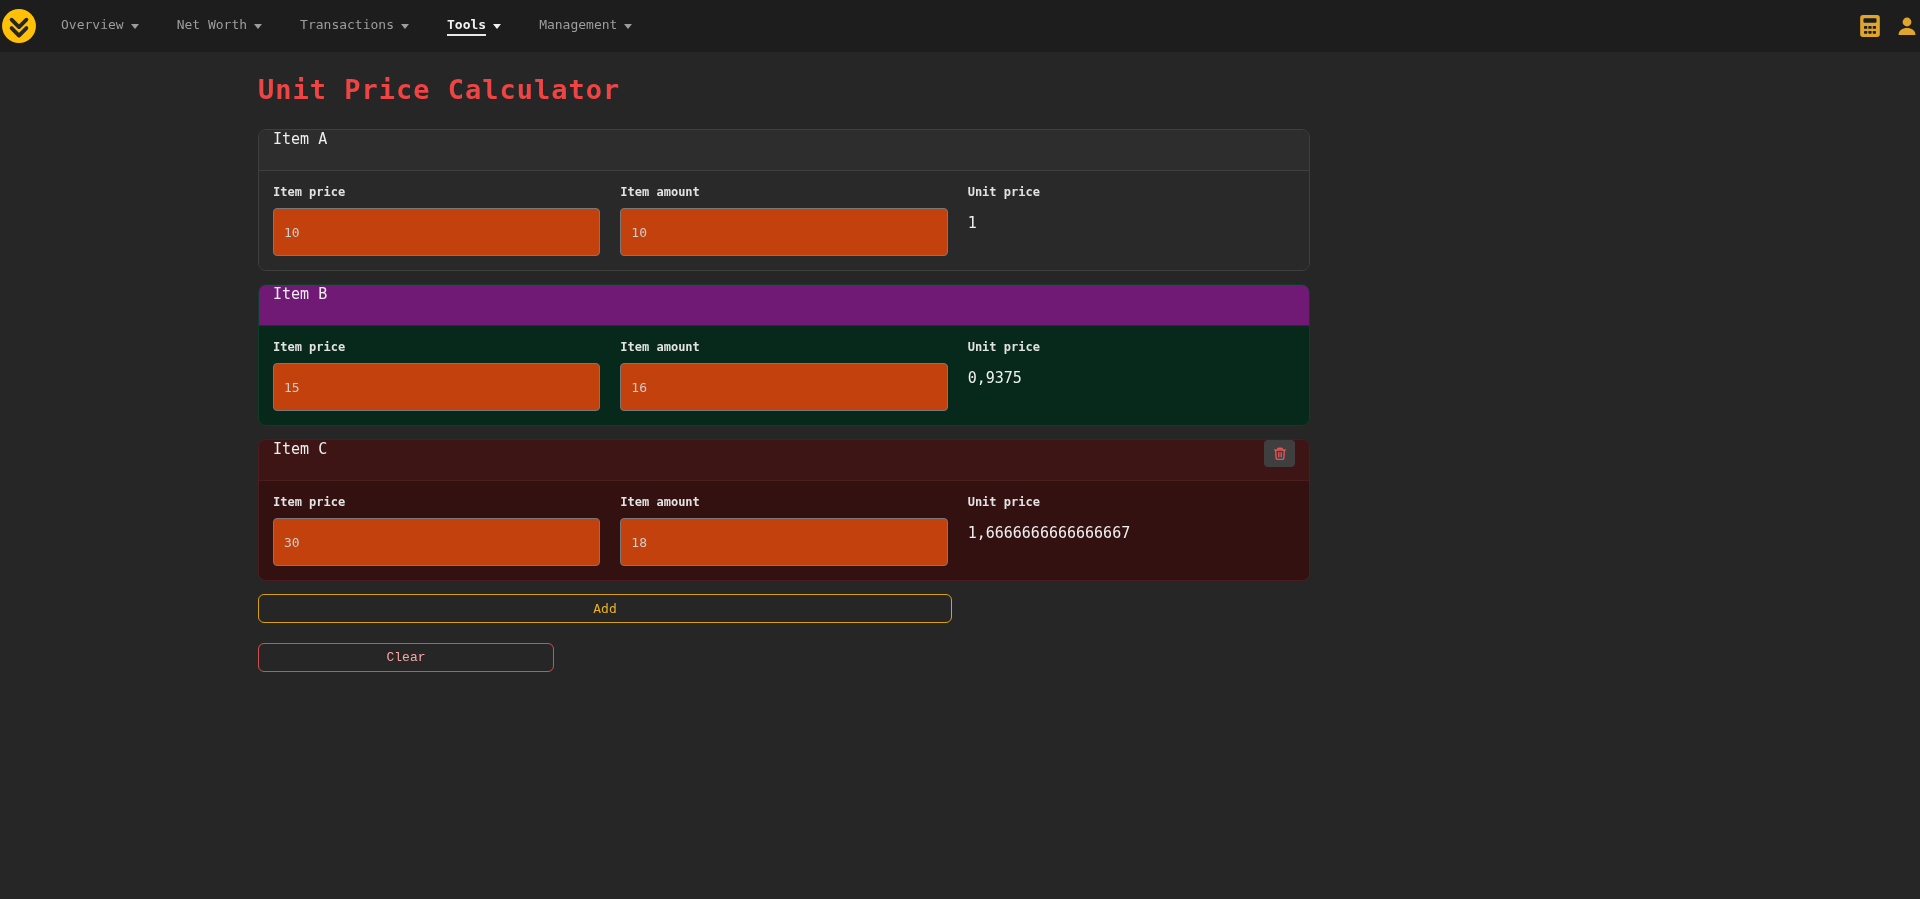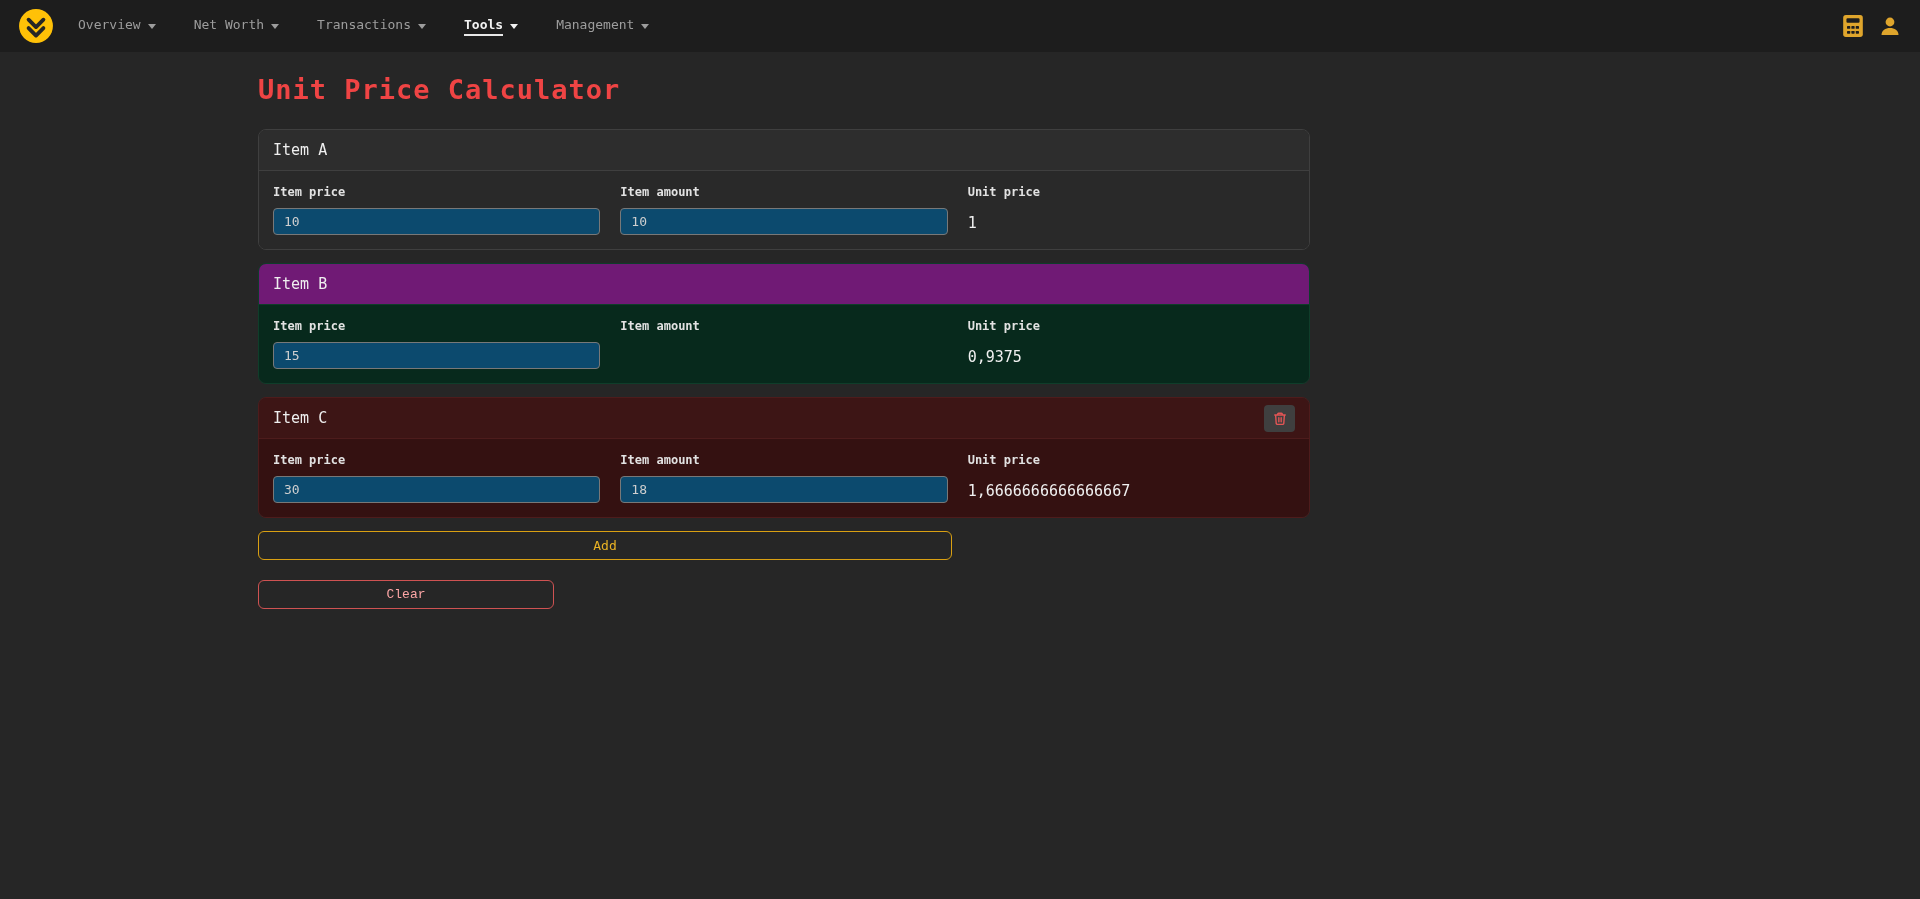--- a/index.html
+++ b/index.html
@@ -10,21 +10,21 @@
     color: #e0e0e0;
     overflow: hidden;
   }
 
   
   .navbar {
     height: 52px;
     background: #1d1d1d;
     display: flex;
     align-items: center;
-    padding: 0 18px;
+    padding: 0 1px;
   }
   .logo {
     width: 36px; height: 36px;
     margin-right: 24px;
     cursor: pointer;
     display: flex; align-items: center; justify-content: center;
   }
   .nav-items { display: flex; align-items: center; gap: 38px; }
   .nav-item {
     display: flex; align-items: center; gap: 7px;
@@ -75,21 +75,20 @@
   .card.green .card-header { background: #701a75; border-bottom: 1px solid #0f3d2a; }
   .card.green .card-body  { background: #07291c; }
 
   .card.red { border-color: #4d1c1c; }
   .card.red .card-header { background: #3d1515; border-bottom: 1px solid #4d1c1c; gap: 48px; }
   .card.red .card-body  { background: #341111; }
 
   .card-header {
     height: 41px;
     display: flex;
-    align-items: center;
     justify-content: space-between;
     padding: 0 14px;
   }
   .card-title { font-size: 15px; color: #efefef; }
 
   .delete-btn {
     width: 31px; height: 27px;
     background: #3f3f3f;
     border: none;
     border-radius: 4px;
@@ -103,22 +102,22 @@
     padding: 14px;
   }
   .field { width: 328px; display: flex; flex-direction: column; }
   .field label {
     font-size: 12px;
     font-weight: bold;
     color: #e2e2e2;
     margin-bottom: 9px;
   }
   .field input {
-    height: 27px;
-    background: #0c4a6e;
+    height: 48px;
+    background: #c2410c;
     border: 1px solid #787878;
     border-radius: 4px;
     color: #cfcfcf;
     font-family: "DejaVu Sans Mono", monospace;
     font-size: 13px;
     padding: 0 10px;
     outline: none;
   }
   .unit-value { font-size: 15px; color: #f0f0f0; margin-top: 6px; }
 
@@ -228,20 +227,21 @@
     <header class="card-header">
       <span class="card-title">Item B</span>
     </header>
     <div class="card-body">
       <div class="field">
         <label>Item price</label>
         <input type="text" value="15" style="">
       </div>
       <div class="field">
         <label>Item amount</label>
+        <input type="text" value="16" style="">
       </div>
       <div class="field">
         <label>Unit price</label>
         <div class="unit-value">0,9375</div>
       </div>
     </div>
   </section>
 
   <section class="card red">
     <header class="card-header">

